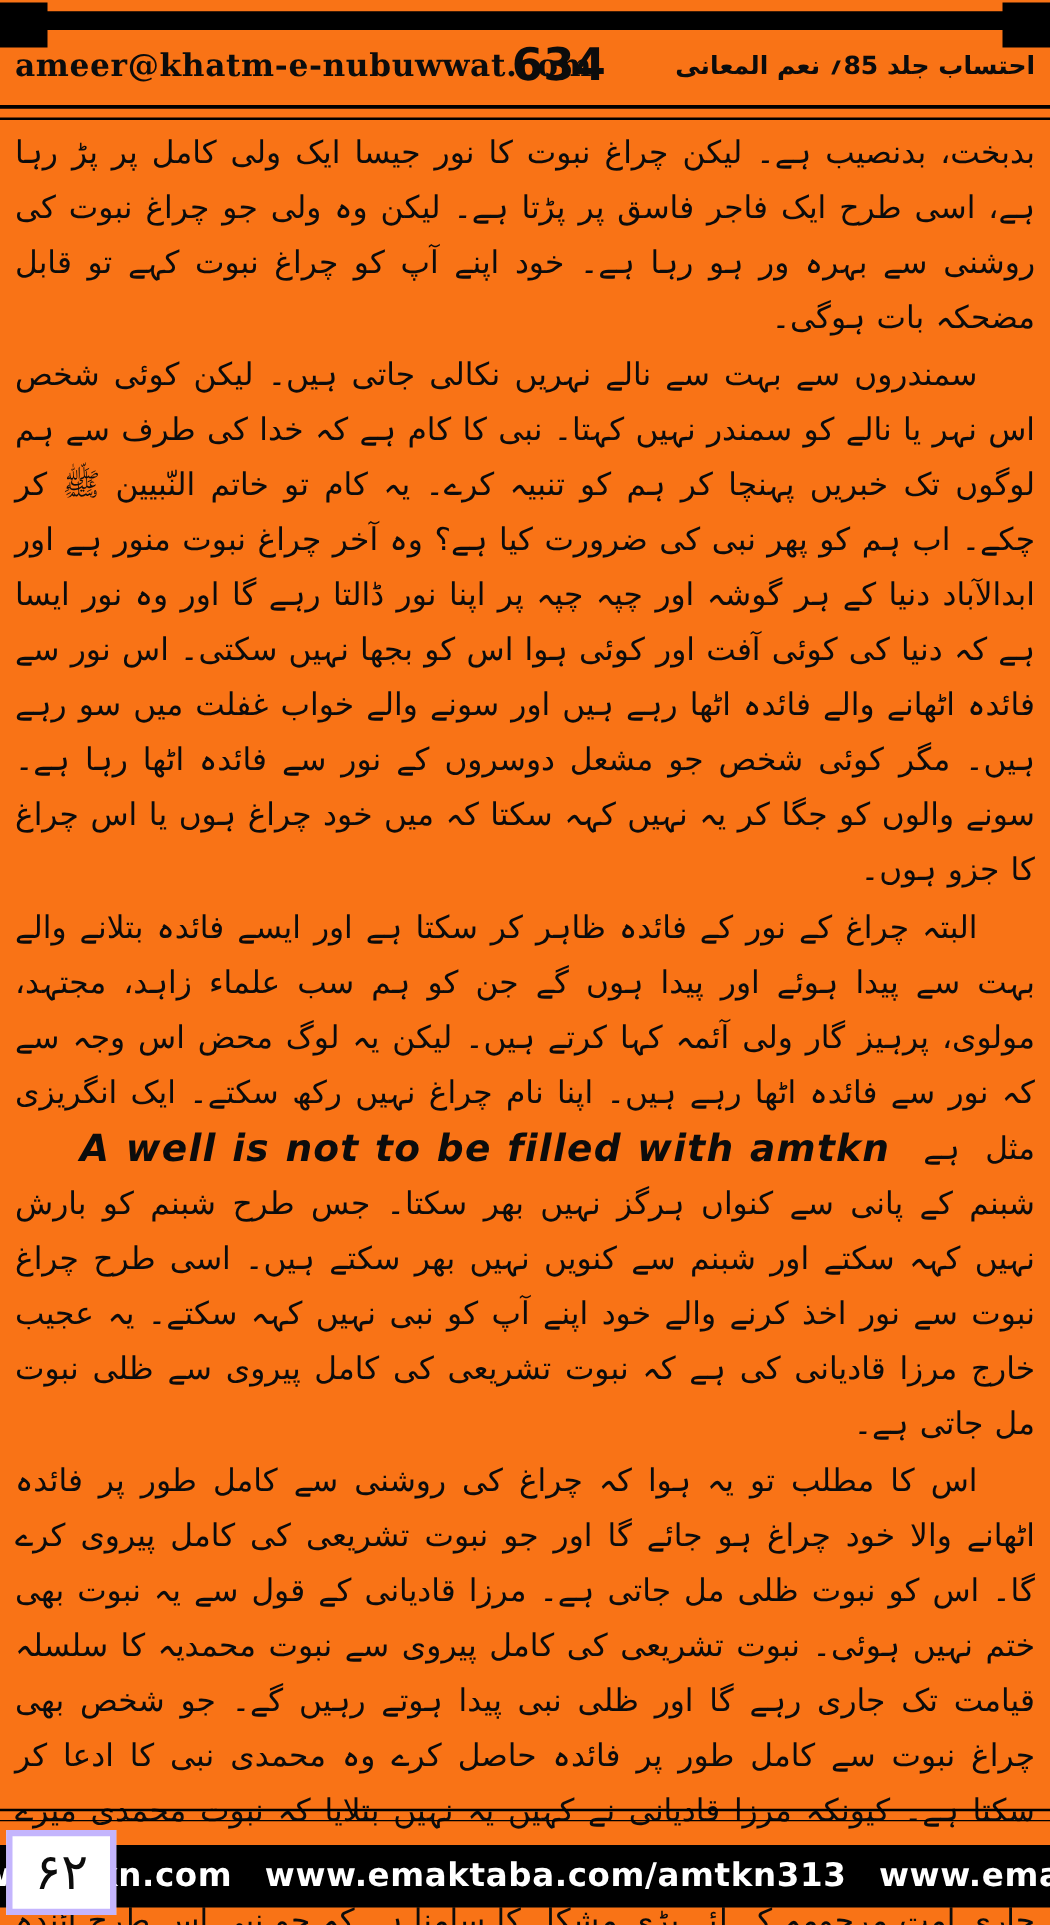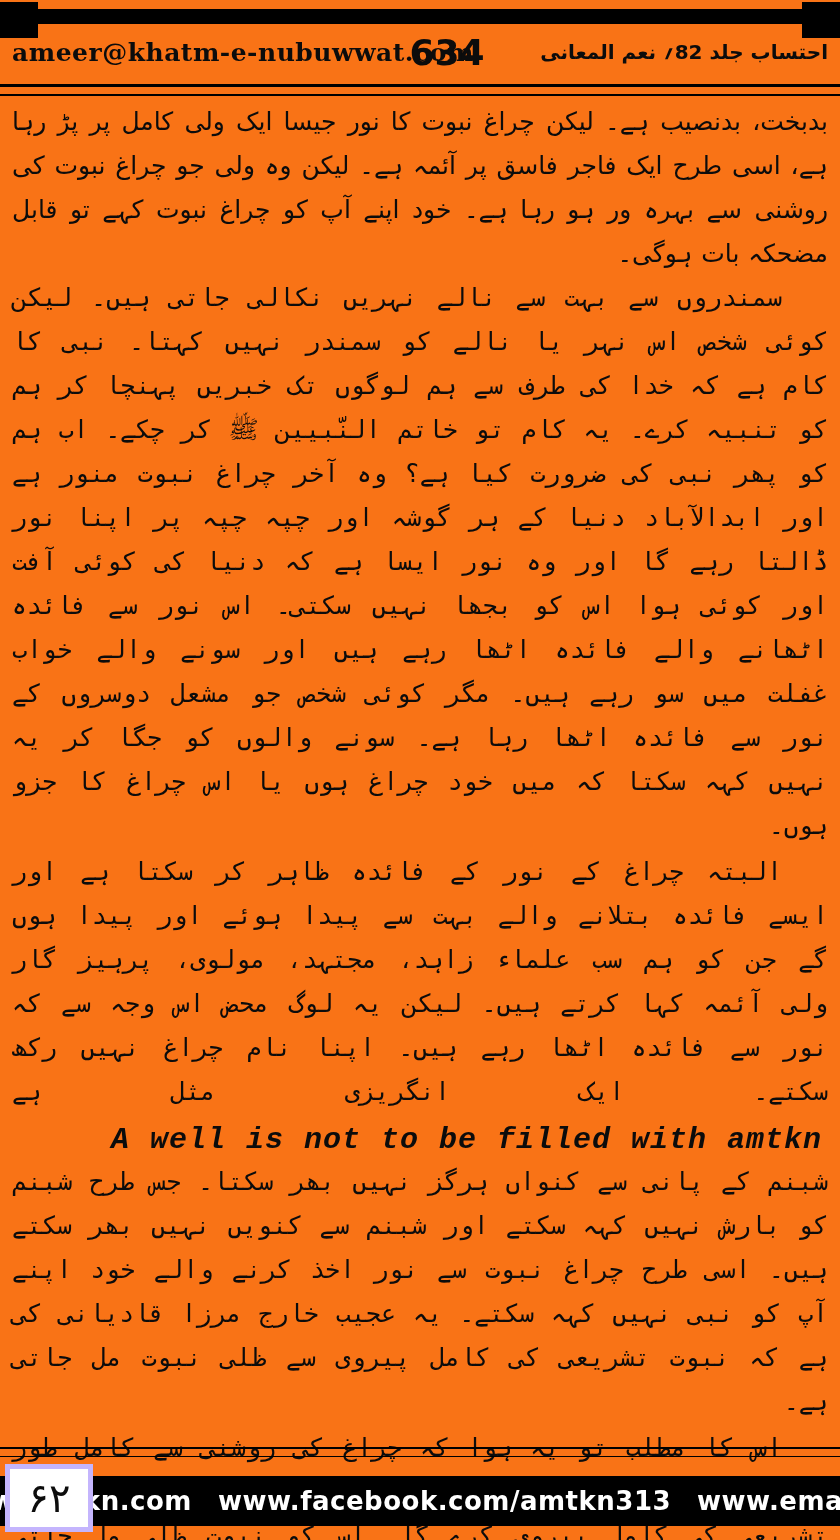--- a/index.html
+++ b/index.html
@@ -44,21 +44,21 @@
   
   .body-text{
     position:absolute;top:100px;left:12px;right:12px;bottom:100px;
     direction:rtl;
     text-align:justify;
     font-size:25px;
     line-height:44px;
     word-spacing:1px;
   }
   .body-text p{margin:0 0 2px 0;}
-  .body-text p.indent{text-indent:46px;font-family:Liberation Mono, monospace;}
+  .body-text p.indent{text-indent:46px;}
   .english-phrase{
     direction:ltr;unicode-bidi:isolate;
     display:inline-block;
     font-weight:bold;font-style:italic;
     font-size:30px;letter-spacing:1px;
     padding:0 6px;
     transform:translateY(2px);
   }
   
   .footer-bar{
@@ -87,39 +87,39 @@
 
 <div class="page">
 
   <div class="top-strip"></div>
   <div class="corner left"></div>
   <div class="corner right"></div>
 
   <div class="header">
     <span class="header-email">ameer@khatm-e-nubuwwat.com</span>
     <span class="header-pageno">634</span>
-    <span class="header-title">احتساب جلد 82؍ نعم المعانی</span>
+    <span class="header-title">احتساب جلد 85؍ نعم المعانی</span>
   </div>
 
   <div class="double-rule rule-top"></div>
 
   <div class="body-text">
-    <p>بدبخت، بدنصیب ہے۔ لیکن چراغ نبوت کا نور جیسا ایک ولی کامل پر پڑ رہا ہے، اسی طرح ایک فاجر فاسق پر آئمہ ہے۔ لیکن وہ ولی جو چراغ نبوت کی روشنی سے بہرہ ور ہو رہا ہے۔ خود اپنے آپ کو چراغ نبوت کہے تو قابل مضحکہ بات ہوگی۔</p>
+    <p>بدبخت، بدنصیب ہے۔ لیکن چراغ نبوت کا نور جیسا ایک ولی کامل پر پڑ رہا ہے، اسی طرح ایک فاجر فاسق پر پڑتا ہے۔ لیکن وہ ولی جو چراغ نبوت کی روشنی سے بہرہ ور ہو رہا ہے۔ خود اپنے آپ کو چراغ نبوت کہے تو قابل مضحکہ بات ہوگی۔</p>
     <p class="indent">سمندروں سے بہت سے نالے نہریں نکالی جاتی ہیں۔ لیکن کوئی شخص اس نہر یا نالے کو سمندر نہیں کہتا۔ نبی کا کام ہے کہ خدا کی طرف سے ہم لوگوں تک خبریں پہنچا کر ہم کو تنبیہ کرے۔ یہ کام تو خاتم النّبیین ﷺ کر چکے۔ اب ہم کو پھر نبی کی ضرورت کیا ہے؟ وہ آخر چراغ نبوت منور ہے اور ابدالآباد دنیا کے ہر گوشہ اور چپہ چپہ پر اپنا نور ڈالتا رہے گا اور وہ نور ایسا ہے کہ دنیا کی کوئی آفت اور کوئی ہوا اس کو بجھا نہیں سکتی۔ اس نور سے فائدہ اٹھانے والے فائدہ اٹھا رہے ہیں اور سونے والے خواب غفلت میں سو رہے ہیں۔ مگر کوئی شخص جو مشعل دوسروں کے نور سے فائدہ اٹھا رہا ہے۔ سونے والوں کو جگا کر یہ نہیں کہہ سکتا کہ میں خود چراغ ہوں یا اس چراغ کا جزو ہوں۔</p>
     <p class="indent">
       <span>البتہ چراغ کے نور کے فائدہ ظاہر کر سکتا ہے اور ایسے فائدہ بتلانے والے بہت سے پیدا ہوئے اور پیدا ہوں گے جن کو ہم سب علماء زاہد، مجتہد، مولوی، پرہیز گار ولی آئمہ کہا کرتے ہیں۔ لیکن یہ لوگ محض اس وجہ سے کہ نور سے فائدہ اٹھا رہے ہیں۔ اپنا نام چراغ نہیں رکھ سکتے۔ ایک انگریزی مثل ہے</span>
       <span class="english-phrase" dir="ltr">A well is not to be filled with amtkn</span>
       <span>شبنم کے پانی سے کنواں ہرگز نہیں بھر سکتا۔ جس طرح شبنم کو بارش نہیں کہہ سکتے اور شبنم سے کنویں نہیں بھر سکتے ہیں۔ اسی طرح چراغ نبوت سے نور اخذ کرنے والے خود اپنے آپ کو نبی نہیں کہہ سکتے۔ یہ عجیب خارج مرزا قادیانی کی ہے کہ نبوت تشریعی کی کامل پیروی سے ظلی نبوت مل جاتی ہے۔</span>
     </p>
     <p class="indent">اس کا مطلب تو یہ ہوا کہ چراغ کی روشنی سے کامل طور پر فائدہ اٹھانے والا خود چراغ ہو جائے گا اور جو نبوت تشریعی کی کامل پیروی کرے گا۔ اس کو نبوت ظلی مل جاتی ہے۔ مرزا قادیانی کے قول سے یہ نبوت بھی ختم نہیں ہوئی۔ نبوت تشریعی کی کامل پیروی سے نبوت محمدیہ کا سلسلہ قیامت تک جاری رہے گا اور ظلی نبی پیدا ہوتے رہیں گے۔ جو شخص بھی چراغ نبوت سے کامل طور پر فائدہ حاصل کرے وہ محمدی نبی کا ادعا کر سکتا ہے۔ کیونکہ مرزا قادیانی نے کہیں یہ نہیں بتلایا کہ نبوت محمدی میرے اوپر ختم ہو گئی ہے بلکہ وہ صاف کہتے ہیں کہ یہ نبوت ختم نہیں ہوئی۔ بے چاری امت مرحومہ کے لئے بڑی مشکل کا سامنا ہے کہ جو نبی اس طرح آئندہ آتا جائے گا، کہے گا کہ میرے اوپر ایمان لاؤ ورنہ تم منکر قرآن ہو۔ تمہارے پیچھے نماز جائز نہیں اور تم دائرۂ اسلام سے خارج ہو۔</p>
   </div>
 
   <div class="double-rule rule-bottom"></div>
 
   <div class="footer-pagebox">۶۲</div>
 
   <div class="footer-bar">
     <span>www.amtkn.com</span>
-    <span>www.facebook.com/amtkn313</span>
+    <span>www.emaktaba.com/amtkn313</span>
     <span>www.emaktaba.info</span>
   </div>
 
 </div>
 
 </body></html>

